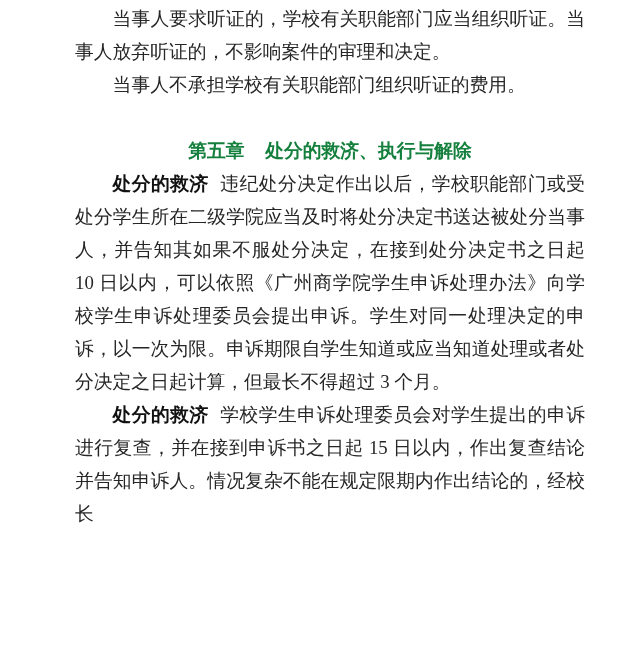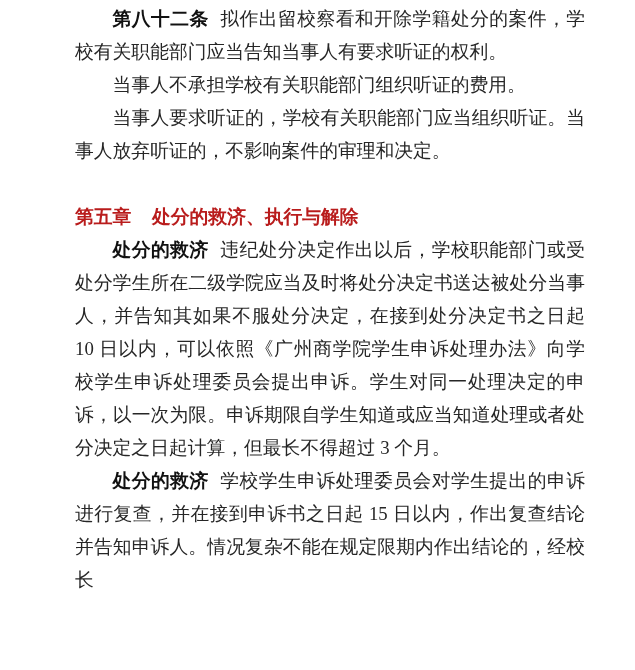--- a/index.html
+++ b/index.html
@@ -35,41 +35,40 @@
   .para .lead {
     font-weight: bold;
     color: #111111;
     margin-right: 0.62em;
   }
   .para .lead:empty {
     display: none;
   }
   .chapter {
     margin: 33px 0 0 0;
-    text-align: left;
+    text-align: center;
     font-size: 18.8px;
     line-height: 33px;
     font-weight: bold;
-    color: #b91c1c;
+    color: #15803d;
     text-indent: 0;
   }
   .chapter .chapter-label {
     margin-right: 1.1em;
   }
 </style>
 </head>
 <body>
 
 <div class="page">
   <div class="content" id="doc-content">
-  <p class="para"><b class="lead">第八十二条</b><span class="body-text">拟作出留校察看和开除学籍处分的案件，学校有关职能部门应当告知当事人有要求听证的权利。</span></p>
+
+  <p class="para"><span class="body-text">当事人要求听证的，学校有关职能部门应当组织听证。当事人放弃听证的，不影响案件的审理和决定。</span></p>
 
   <p class="para"><span class="body-text">当事人不承担学校有关职能部门组织听证的费用。</span></p>
-
-  <p class="para"><span class="body-text">当事人要求听证的，学校有关职能部门应当组织听证。当事人放弃听证的，不影响案件的审理和决定。</span></p>
 
 
   <h2 class="chapter"><span class="chapter-label">第五章</span><span class="chapter-title">处分的救济、执行与解除</span></h2>
 
   <p class="para"><b class="lead">处分的救济</b><span class="body-text">违纪处分决定作出以后，学校职能部门或受处分学生所在二级学院应当及时将处分决定书送达被处分当事人，并告知其如果不服处分决定，在接到处分决定书之日起 10 日以内，可以依照《广州商学院学生申诉处理办法》向学校学生申诉处理委员会提出申诉。学生对同一处理决定的申诉，以一次为限。申诉期限自学生知道或应当知道处理或者处分决定之日起计算，但最长不得超过 3 个月。</span></p>
 
   <p class="para"><b class="lead">处分的救济</b><span class="body-text">学校学生申诉处理委员会对学生提出的申诉进行复查，并在接到申诉书之日起 15 日以内，作出复查结论并告知申诉人。情况复杂不能在规定限期内作出结论的，经校长</span></p>
 </div>
 </div>
 

